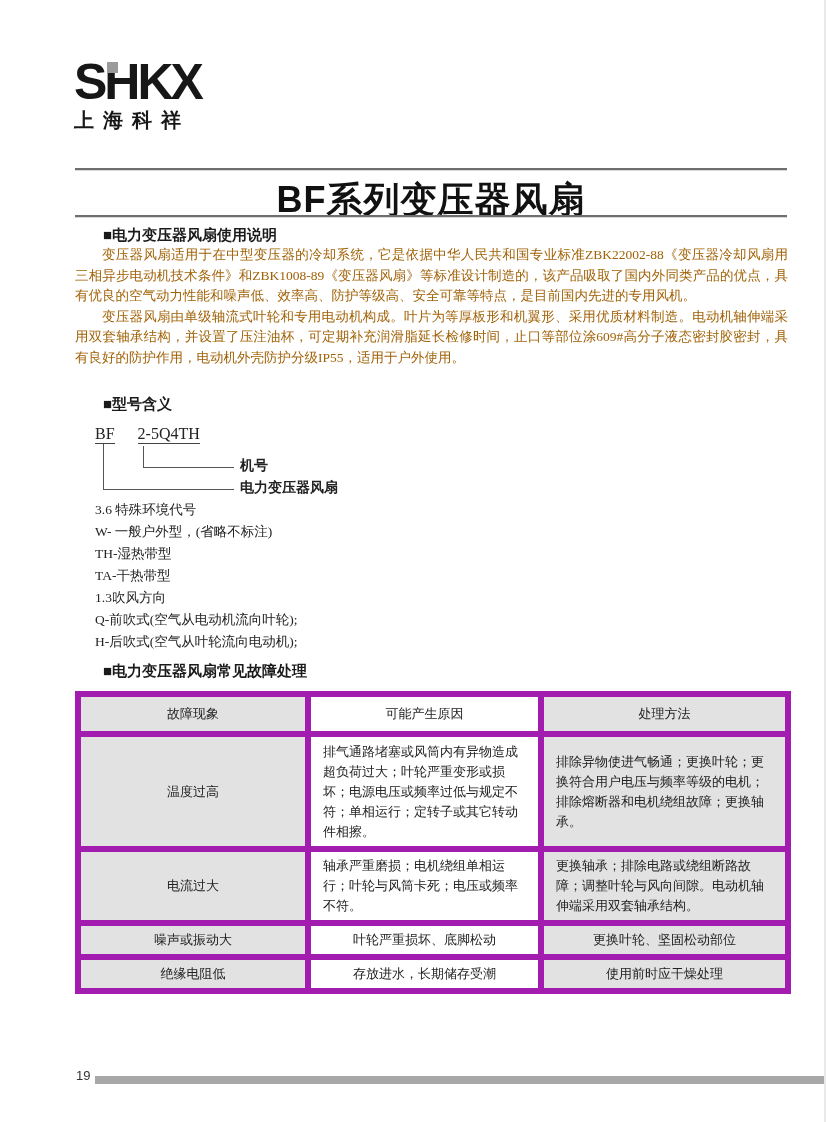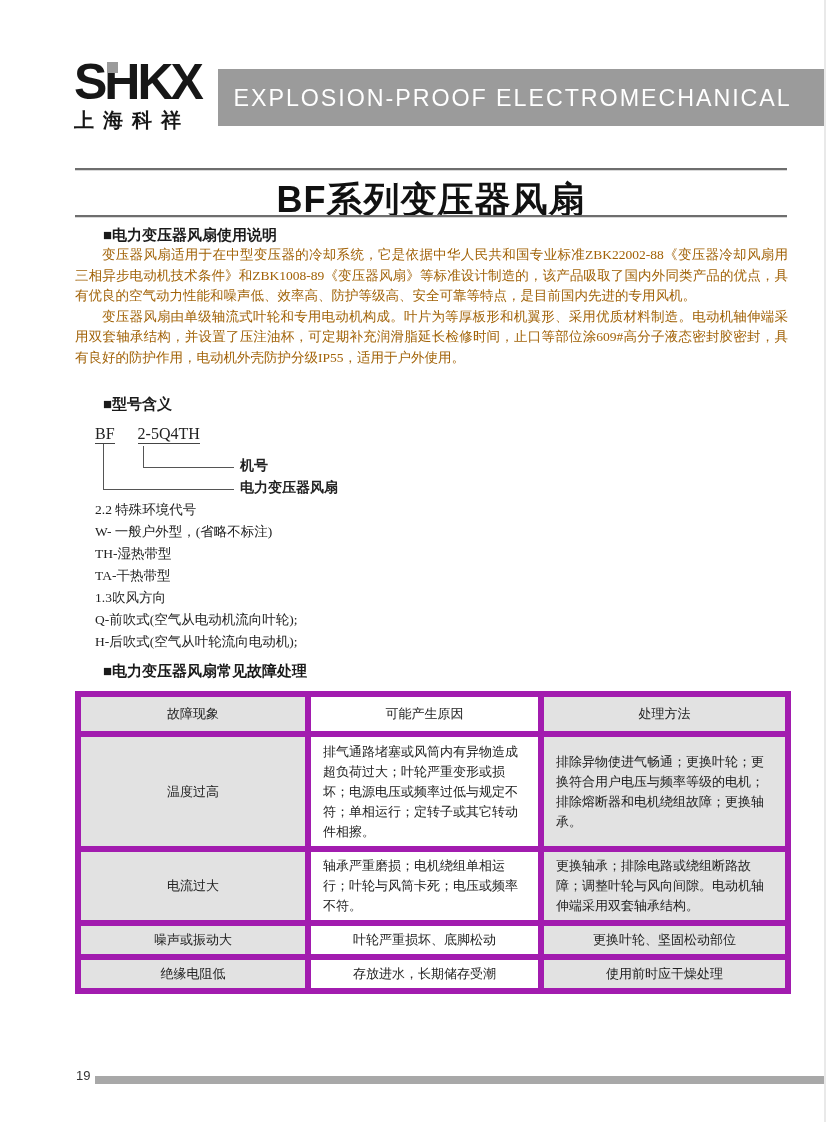--- a/index.html
+++ b/index.html
@@ -75,23 +75,20 @@
 
 <div class="page">
 
   <div class="logo">
     <div class="logo-en">
       <span>SHKX</span>
       <span class="logo-dot"></span>
     </div>
     <div class="logo-cn">上海科祥</div>
   </div>
-  <div class="banner">
-    <span class="banner-text">EXPLOSION-PROOF ELECTROMECHANICAL</span>
-  </div>
 
   <div class="rule rule-top"></div>
   <div class="page-title">BF系列变压器风扇</div>
   <div class="rule rule-bottom"></div>
 
   <div class="sec-heading" style="top:226px;">■电力变压器风扇使用说明</div>
   <div class="usage-text">
     <p>变压器风扇适用于在中型变压器的冷却系统，它是依据中华人民共和国专业标准ZBK22002-88《变压器冷却风扇用三相异步电动机技术条件》和ZBK1008-89《变压器风扇》等标准设计制造的，该产品吸取了国内外同类产品的优点，具有优良的空气动力性能和噪声低、效率高、防护等级高、安全可靠等特点，是目前国内先进的专用风机。</p>
     <p>变压器风扇由单级轴流式叶轮和专用电动机构成。叶片为等厚板形和机翼形、采用优质材料制造。电动机轴伸端采用双套轴承结构，并设置了压注油杯，可定期补充润滑脂延长检修时间，止口等部位涂609#高分子液态密封胶密封，具有良好的防护作用，电动机外壳防护分级IP55，适用于户外使用。</p>
   </div>
@@ -99,21 +96,21 @@
   <div class="sec-heading" style="top:395px;">■型号含义</div>
   <div class="model-code">
     <span>BF</span>
     <span class="code-suffix">2-5Q4TH</span>
   </div>
   <div class="connector conn-fan"></div>
   <div class="connector conn-no"></div>
   <div class="callout callout-no">机号</div>
   <div class="callout callout-fan">电力变压器风扇</div>
   <div class="model-notes">
-    <div>2.2 特殊环境代号</div>
+    <div>3.6 特殊环境代号</div>
     <div>W- 一般户外型，(省略不标注)</div>
     <div>TH-湿热带型</div>
     <div>TA-干热带型</div>
     <div>1.3吹风方向</div>
     <div>Q-前吹式(空气从电动机流向叶轮);</div>
     <div>H-后吹式(空气从叶轮流向电动机);</div>
   </div>
 
   <div class="sec-heading" style="top:662px;">■电力变压器风扇常见故障处理</div>
   <table class="fault-table">

